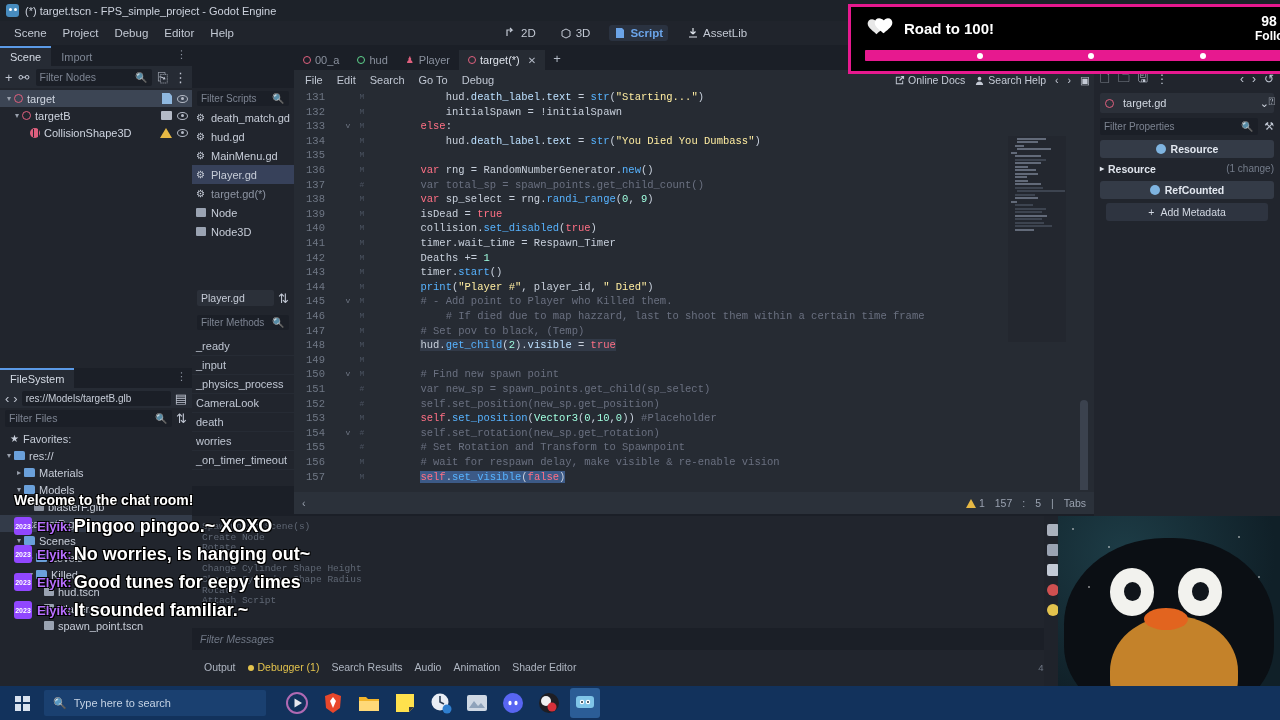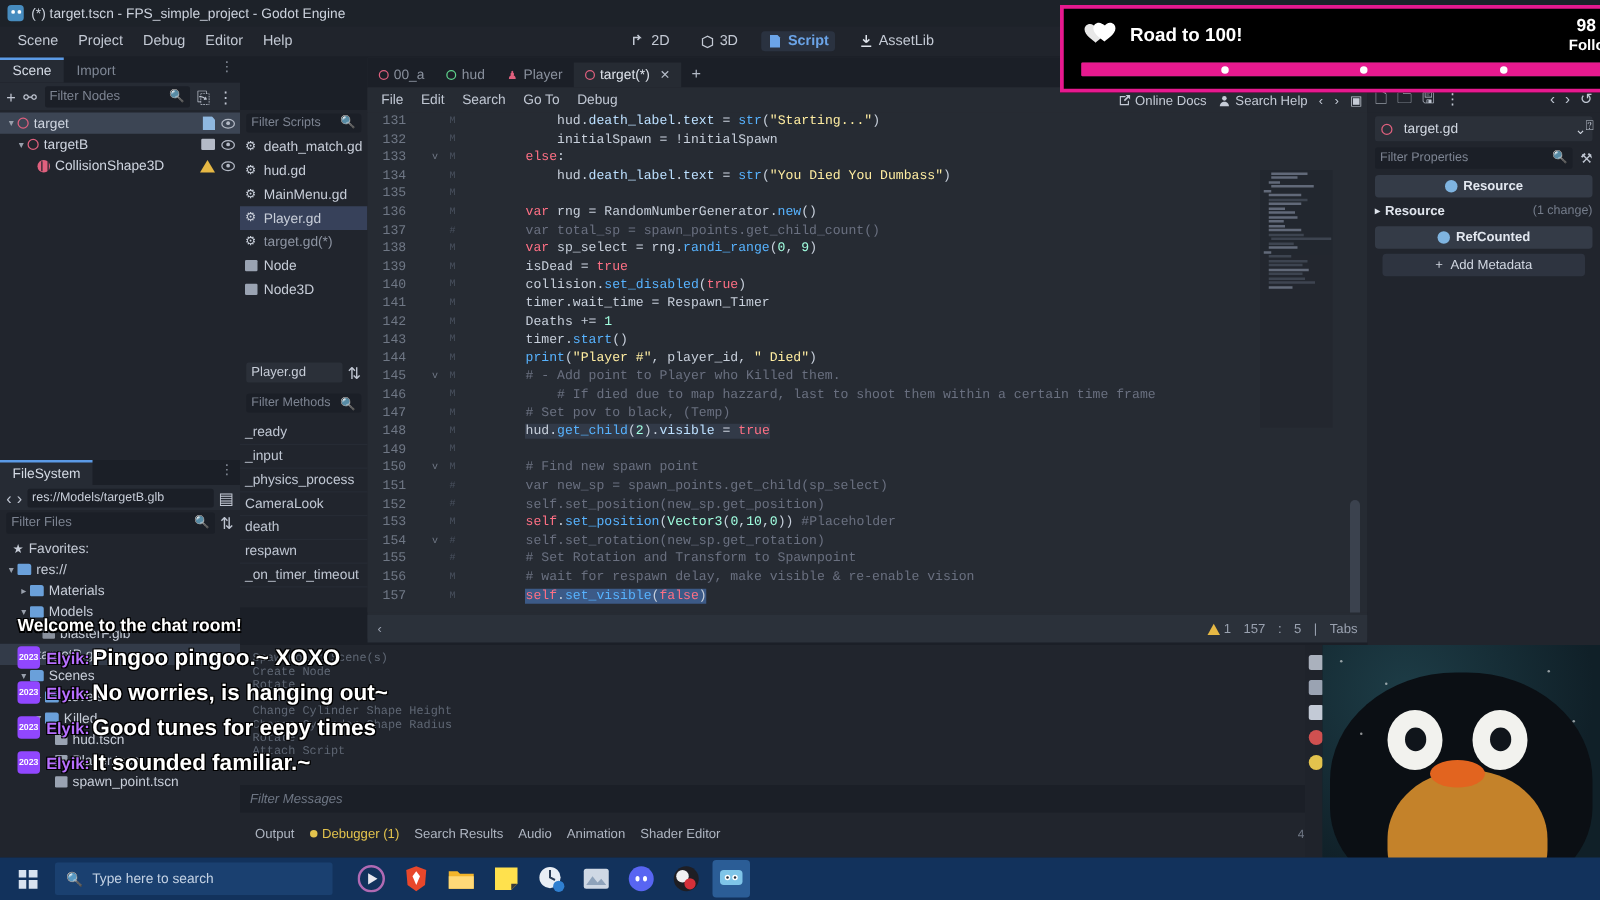--- a/index.html
+++ b/index.html
@@ -504,21 +504,21 @@
         <span>Filter Methods</span>
         <span style="margin-left:auto">🔍</span>
       </span>
     </div>
     <div style="position:absolute;left:0;bottom:16px;width:102px;">
       <div class="mrow">_ready</div>
       <div class="mrow">_input</div>
       <div class="mrow">_physics_process</div>
       <div class="mrow">CameraLook</div>
       <div class="mrow">death</div>
-      <div class="mrow">respawn</div>
+      <div class="mrow">worries</div>
       <div class="mrow">_on_timer_timeout</div>
     </div>
   </div>
 
   <div class="editorwrap">
     <div class="edit-tabs">
       <span class="etab">
         <span class="dot-o"></span>
         <span>00_a</span>
       </span>

